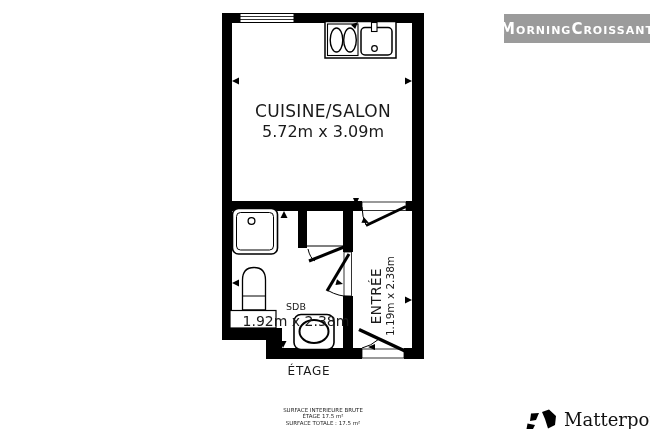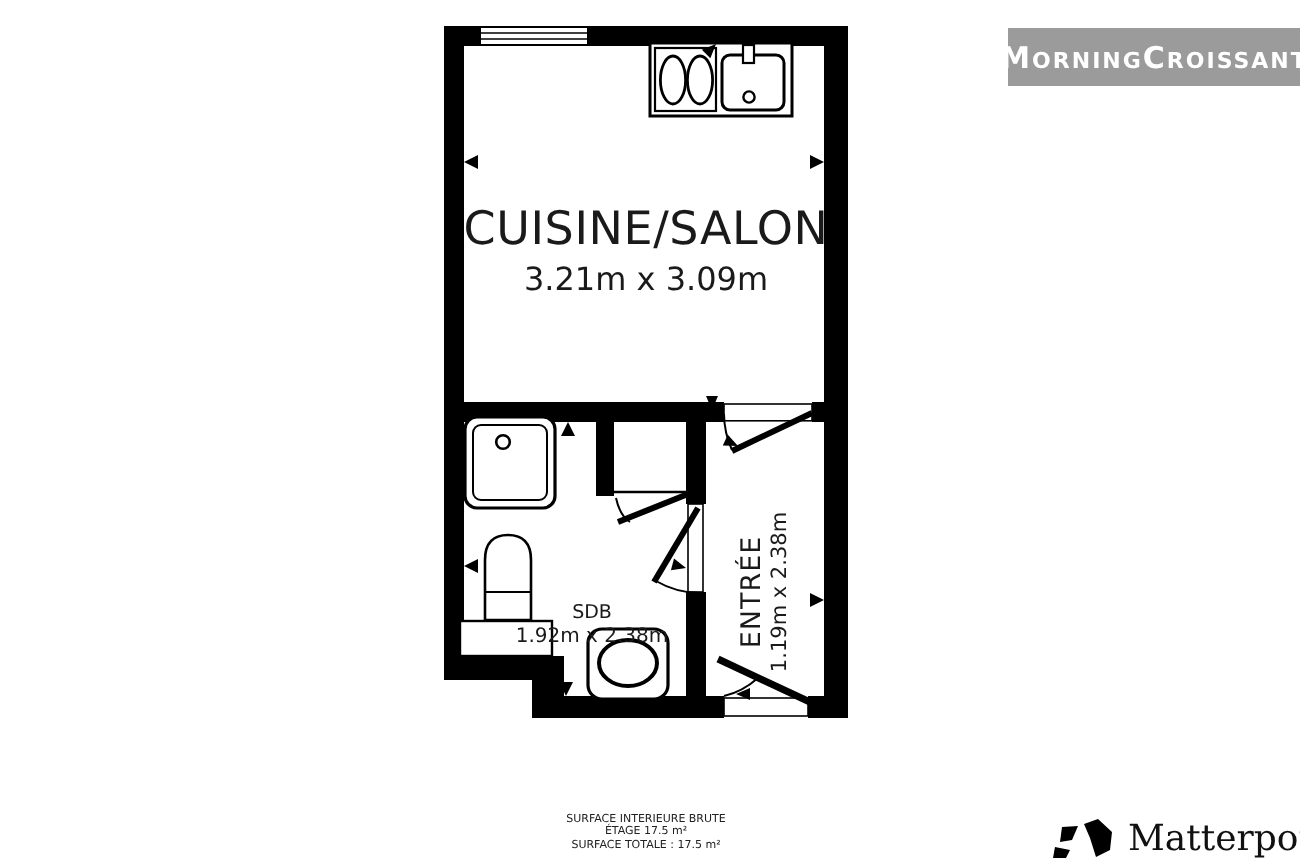--- a/index.html
+++ b/index.html
@@ -1,25 +1,25 @@
 <!DOCTYPE html>
 <html><head>
 <meta charset="utf-8">
 <style>
   html,body{margin:0;padding:0;}
   body{width:650px;height:429px;font-family:"DejaVu Sans",sans-serif;}
   .canvas{position:relative;width:650px;height:429px;background:#ffffff;overflow:hidden;}
   .plan-svg{position:absolute;left:0;top:0;}
   .label{position:absolute;color:#1a1a1a;text-align:center;}
   .cuisine-label{left:222px;top:101px;width:202px;}
-  .cuisine-label .room-name{font-size:23px;line-height:1.25;letter-spacing:0.3px;}
+  .cuisine-label .room-name{font-size:17px;line-height:1.25;letter-spacing:0.3px;}
   .cuisine-label .room-dims{font-size:16px;line-height:1.25;}
   .sdb-label{left:237px;top:258px;width:118px;}
   .sdb-label .room-name{font-size:9.5px;line-height:1.15;margin-top:44px;}
-  .sdb-label .room-dims{font-size:10px;line-height:1.15;text-align:center;}
+  .sdb-label .room-dims{font-size:14px;line-height:1.15;text-align:center;}
   .entree-label{left:331px;top:274px;width:118px;height:44px;transform:rotate(-90deg);}
   .entree-label .room-name{font-size:13.5px;line-height:1.2;letter-spacing:0.5px;}
   .entree-label .room-dims{font-size:10.5px;line-height:1.2;}
   .etage-label{left:209px;top:364px;width:200px;font-size:12px;letter-spacing:0.8px;}
   .surface-block{left:223px;top:407px;width:200px;font-size:5.5px;line-height:1.15;color:#222;}
   .badge{position:absolute;left:504px;top:14px;width:146px;height:29px;background:#9b9b9b;
          display:flex;align-items:center;justify-content:center;}
   .badge span{color:#ffffff;font-variant:small-caps;font-weight:600;font-size:15px;letter-spacing:1px;}
   .mp-logo{position:absolute;left:524px;top:402px;display:flex;align-items:flex-start;}
   .mp-text{font-family:"DejaVu Serif",serif;font-size:18px;color:#111;margin-left:4px;margin-top:7px;}
@@ -117,33 +117,34 @@
       <polygon points="0,0 -7,-3.5 -7,3.5" transform="translate(412,81)"></polygon>
       <polygon points="0,0 -7,-3.5 -7,3.5" transform="translate(232,283) rotate(180)"></polygon>
       <polygon points="0,0 -7,-3.5 -7,3.5" transform="translate(284,211) rotate(-90)"></polygon>
       <polygon points="0,0 -7,-3.5 -7,3.5" transform="translate(283,348) rotate(90)"></polygon>
       <polygon points="0,0 -7,-3.5 -7,3.5" transform="translate(412,300)"></polygon>
     </g>
   </svg>
 
   <div class="label cuisine-label">
     <div class="room-name">CUISINE/SALON</div>
-    <div class="room-dims">3.21m x 3.09m</div>
+    <div class="room-dims">5.72m x 3.09m</div>
   </div>
 
   <div class="label sdb-label">
     <div class="room-name">SDB</div>
     <div class="room-dims">1.92m x 2.38m</div>
   </div>
 
   <div class="label entree-label">
     <div class="room-name">ENTRÉE</div>
     <div class="room-dims">1.19m x 2.38m</div>
   </div>
 
+  <div class="label etage-label">ÉTAGE</div>
 
   <div class="label surface-block">
     <div>SURFACE INTERIEURE BRUTE</div>
     <div>ÉTAGE 17.5 m²</div>
     <div>SURFACE TOTALE : 17.5 m²</div>
   </div>
 
   <div class="badge">
     <span>MorningCroissant</span>
   </div>

